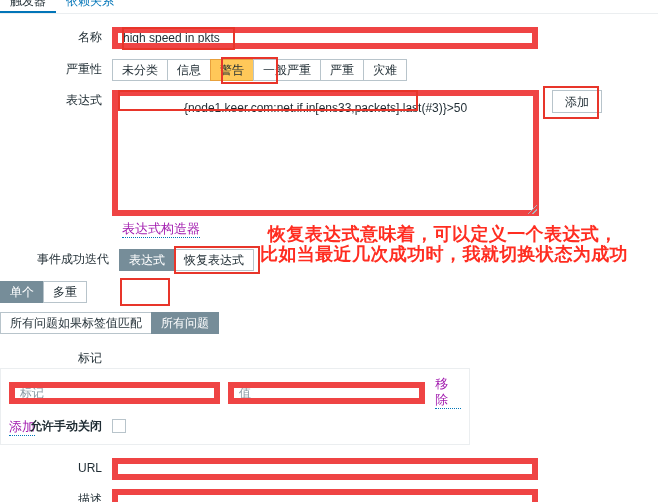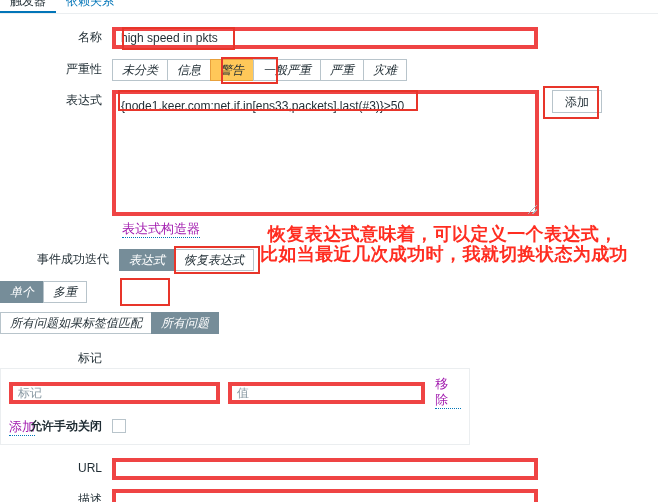--- a/index.html
+++ b/index.html
@@ -34,29 +34,29 @@
   .lbl {
     width: 112px; text-align: right; padding-right: 10px;
     font-size: 12px; color: #1f2c33; line-height: 20px;
     white-space: nowrap;
   }
   .ctl { position: relative; }
 
   input.txt, textarea.txt {
     font-family: "Liberation Sans", "DejaVu Sans", sans-serif;
     font-size: 12px; color: #1f2c33;
-    border: 4px solid #ef4444; background: #fff;
+    border: 6px solid #ef4444; background: #fff;
     padding: 2px 5px; height: 22px; line-height: 16px;
     outline: none;
   }
   input.txt::placeholder, textarea.txt::placeholder { color: #8a9aa4; }
-  textarea.txt { resize: none; overflow: hidden; padding: 4px 5px; }
-
-  
-  .btngroup { display: flex; font-style: italic; }
+  textarea.txt { resize: none; overflow: hidden; padding: 4px 5px; text-align: center; }
+
+  
+  .btngroup { display: flex; }
   .bbtn {
     border: 1px solid #b8c4cb; border-right: none;
     background: #fff; color: #1f2c33;
     font-size: 12px; line-height: 20px; height: 22px;
     padding: 0 9px; white-space: nowrap; cursor: pointer;
     font-family: "Liberation Sans", "DejaVu Sans", sans-serif;
     display: flex; align-items: center;
   }
   .bbtn:last-child { border-right: 1px solid #b8c4cb; }
   .bbtn.sel-gray { background: #768d99; color: #fff; border-color: #768d99; }

